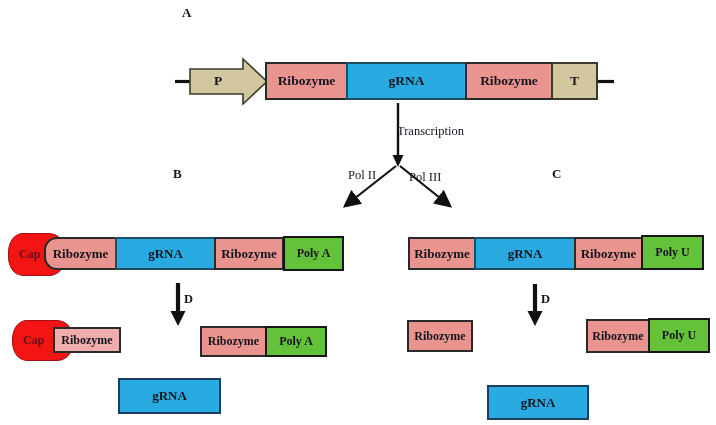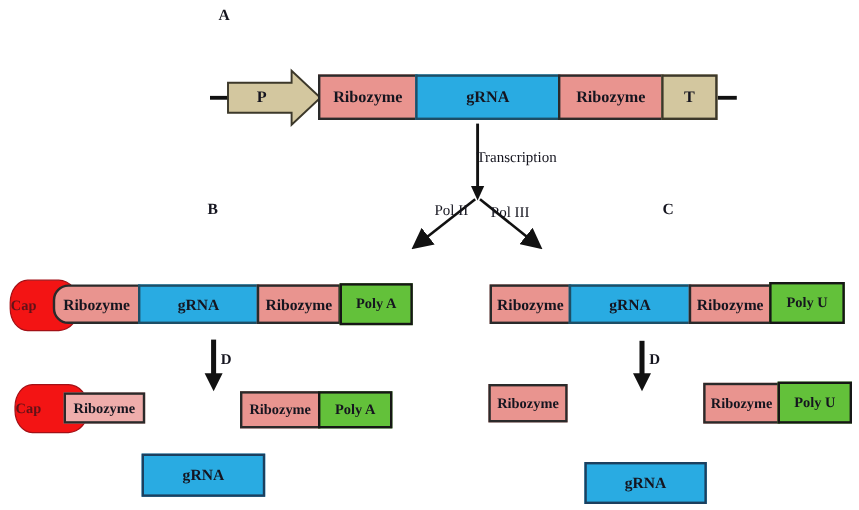--- a/index.html
+++ b/index.html
@@ -16,21 +16,21 @@
   }
   .ribozyme{background:var(--pink,#e9948f);}
   .grna{background:var(--blue,#29abe2);border-color:#1d4e66;font-family:Liberation Serif, serif;}
   .polytail{background:var(--green,#63c13a);border-color:#161616;}
   .tbox{background:var(--tan,#d3c79f);border-color:#3c382a;}
   .cap{
     position:absolute;background:var(--red,#f31414);border:1px solid #a31016;
     border-radius:15px 17px 17px 15px / 19px 20px 20px 19px;
     display:flex;align-items:center;font-weight:bold;color:#611218;
   }
-  .cap span{padding-left:0;}
+  .cap span{padding-left:10px;}
   .nose{border-top-left-radius:13px;border-bottom-left-radius:13px;}
   .fs13{font-size:13px;} .fs12{font-size:12px;} .fs14{font-size:13.5px;}
   svg{position:absolute;left:0;top:0;}
 </style>
 </head>
 <body>
 
 <div id="canvas">
 
   <svg width="716" height="425" viewBox="0 0 716 425">
@@ -61,21 +61,21 @@
   <div class="abs panel-letter" style="left:173px;top:166px;">B</div>
   <div class="abs panel-letter" style="left:552px;top:166px;">C</div>
 
   <div class="abs fs14" style="left:196px;top:73px;width:44px;text-align:center;font-weight:bold;">P</div>
   <div class="box ribozyme fs14" style="left:265px;top:62px;width:83px;height:38px;">Ribozyme</div>
   <div class="box grna fs14" style="left:346px;top:62px;width:121px;height:38px;">gRNA</div>
   <div class="box ribozyme fs14" style="left:465px;top:62px;width:88px;height:38px;">Ribozyme</div>
   <div class="box tbox fs14" style="left:551px;top:62px;width:47px;height:38px;">T</div>
 
   <div class="abs small-note" style="left:397px;top:124px;">Transcription</div>
-  <div class="abs small-note" style="left:362px;top:168px;">Pol II</div>
+  <div class="abs small-note" style="left:348px;top:168px;">Pol II</div>
   <div class="abs small-note" style="left:409px;top:170px;">Pol III</div>
 
   <div class="cap fs12" style="left:8px;top:233px;width:56px;height:41px;z-index:1;">
       <span>Cap</span>
     </div>
   <div class="box ribozyme nose fs13" style="left:44px;top:237px;width:73px;height:33px;z-index:2;">Ribozyme</div>
   <div class="box grna fs13" style="left:115px;top:237px;width:101px;height:33px;z-index:2;">gRNA</div>
   <div class="box ribozyme fs13" style="left:214px;top:237px;width:70px;height:33px;z-index:2;">Ribozyme</div>
   <div class="box polytail fs12" style="left:283px;top:236px;width:61px;height:35px;z-index:2;">Poly A</div>
   <div class="abs panel-letter" style="left:184px;top:292px;font-size:12.5px;">D</div>

